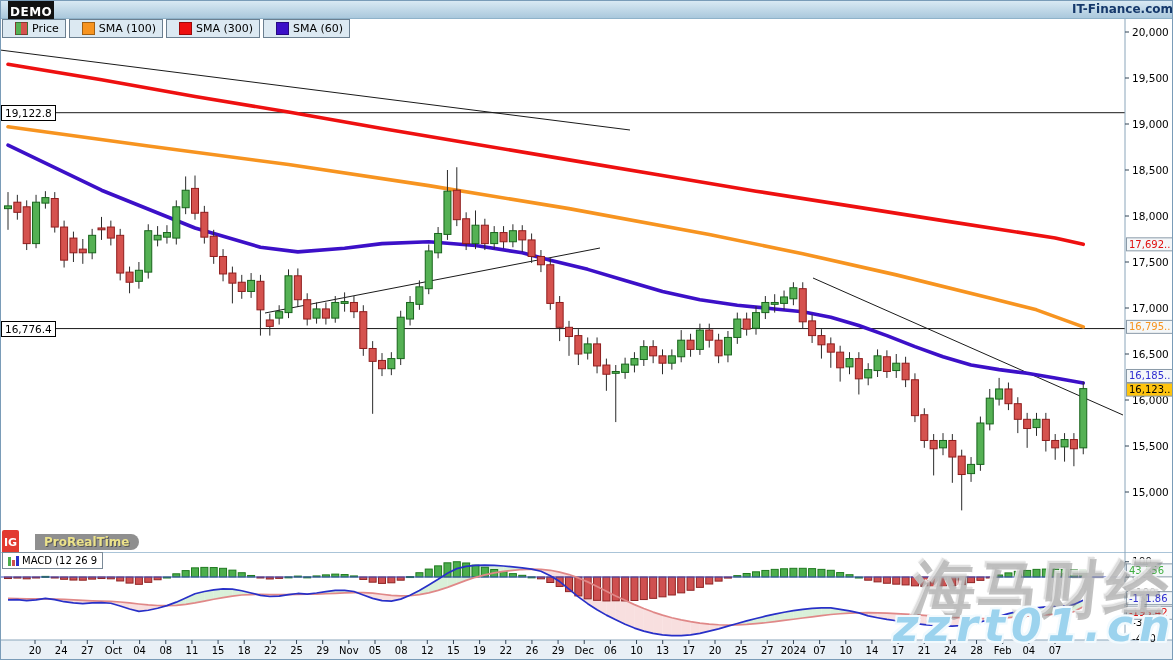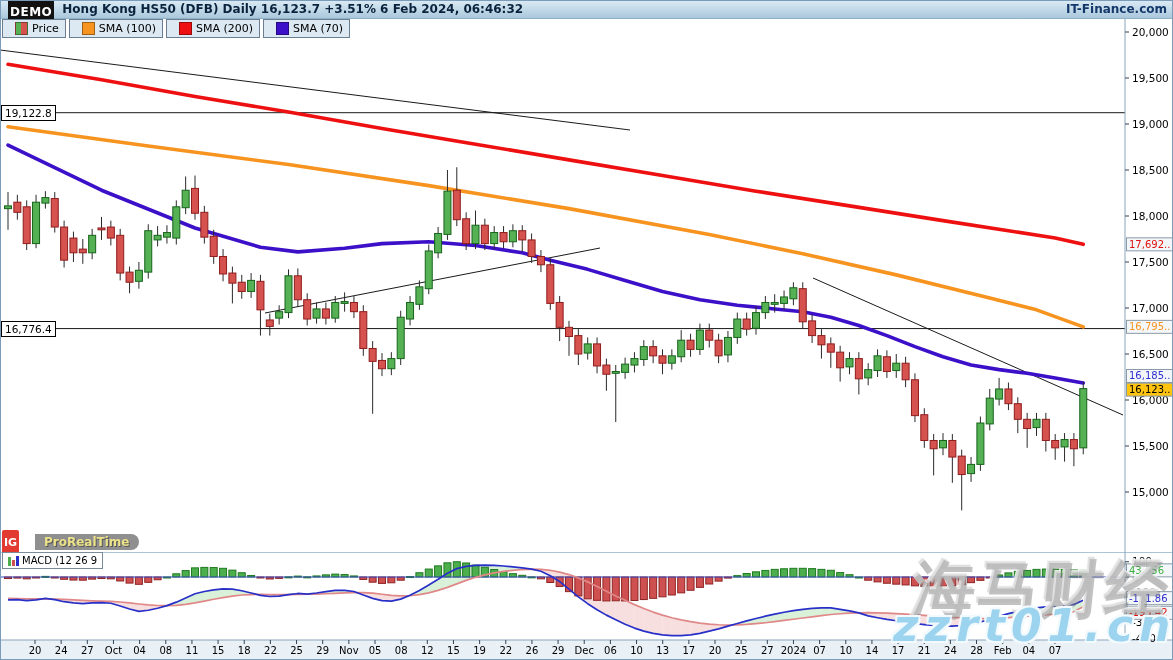--- a/index.html
+++ b/index.html
@@ -7,21 +7,21 @@
   .frame{position:absolute;inset:0;border:1px solid #7a9cb8;pointer-events:none;z-index:9;}
   
   #header{position:absolute;left:0;top:0;width:1173px;height:18px;
     background:linear-gradient(#dcebf5,#aac8dc);border-bottom:1px solid #8fb2c9;
     display:flex;align-items:center;z-index:4;}
   .badgecol{display:flex;flex-direction:column;align-items:center;margin-left:8px;margin-right:8px;}
   .appicon{display:flex;gap:2px;align-items:flex-end;height:7px;}
   .appicon span{display:inline-block;width:2px;background:#35b5e5;}
   .demo{background:#111;color:#fff;font-size:12px;font-weight:bold;line-height:9px;padding:16px 2px;letter-spacing:.5px;}
   .title{font-size:12px;font-weight:bold;color:#09233d;white-space:nowrap;}
-  .brand{margin-left:auto;margin-right:6px;font-size:12px;font-weight:bold;color:#15386b;}
+  .brand{margin-left:auto;font-size:12px;font-weight:bold;color:#15386b;}
   
   #legend-bar{position:absolute;left:2px;top:19px;display:flex;gap:3px;z-index:4;}
   .legend-item{display:flex;align-items:center;gap:4px;background:#dce9f2;
     border:1px solid #6b7f90;padding:1px 6px 1px 12px;font-size:11px;color:#000;height:15px;}
   .sw{width:11px;height:11px;display:inline-block;border:1px solid rgba(0,0,0,.35);}
   .sw-split{width:11px;height:11px;display:inline-block;border:1px solid rgba(0,0,0,.35);
     background:linear-gradient(90deg,var(--c1) 0 50%,var(--c2) 50% 100%);}
   
   .left-label{position:absolute;left:1px;background:#fff;border:1px solid #000;
     font-size:10.5px;color:#000;padding:0 3px;line-height:14px;z-index:3;text-align:right;}
@@ -50,40 +50,39 @@
 
 <div id="header">
   <div class="badgecol">
     <span class="appicon">
         <span style="height:5px"></span>
         <span style="height:7px"></span>
         <span style="height:6px"></span>
       </span>
     <span class="demo">DEMO</span>
   </div>
-  <span class="title">Hong Kong HS50 (DFB) Daily 16,123.7 +3.51% 6 Feb 2024, 06:46:32</span>
   <span class="brand">IT-Finance.com</span>
 </div>
 
 <div id="legend-bar">
     <div class="legend-item">
       <span class="sw-split" style="--c1: #55b154; --c2: #d5524e;"></span>
       <span>Price</span>
     </div>
     <div class="legend-item">
       <span class="sw" style="background: rgb(247, 148, 32);"></span>
       <span>SMA (100)</span>
     </div>
     <div class="legend-item">
       <span class="sw" style="background: rgb(238, 16, 16);"></span>
-      <span>SMA (200)</span>
+      <span>SMA (300)</span>
     </div>
     <div class="legend-item">
       <span class="sw" style="background: rgb(60, 16, 200);"></span>
-      <span>SMA (70)</span>
+      <span>SMA (60)</span>
     </div>
   </div>
 
 <svg id="chart" width="1173" height="660">
     <g>
       <rect x="0" y="640" width="1173" height="20" fill="#e9f0f6"></rect>
       <line x1="0" y1="640" x2="1173" y2="640" stroke="#8aa5ba" stroke-width="1"></line>
     </g>
     <g>
       <line x1="0" y1="552.5" x2="1173" y2="552.5" stroke="#aac4d8" stroke-width="1"></line>

